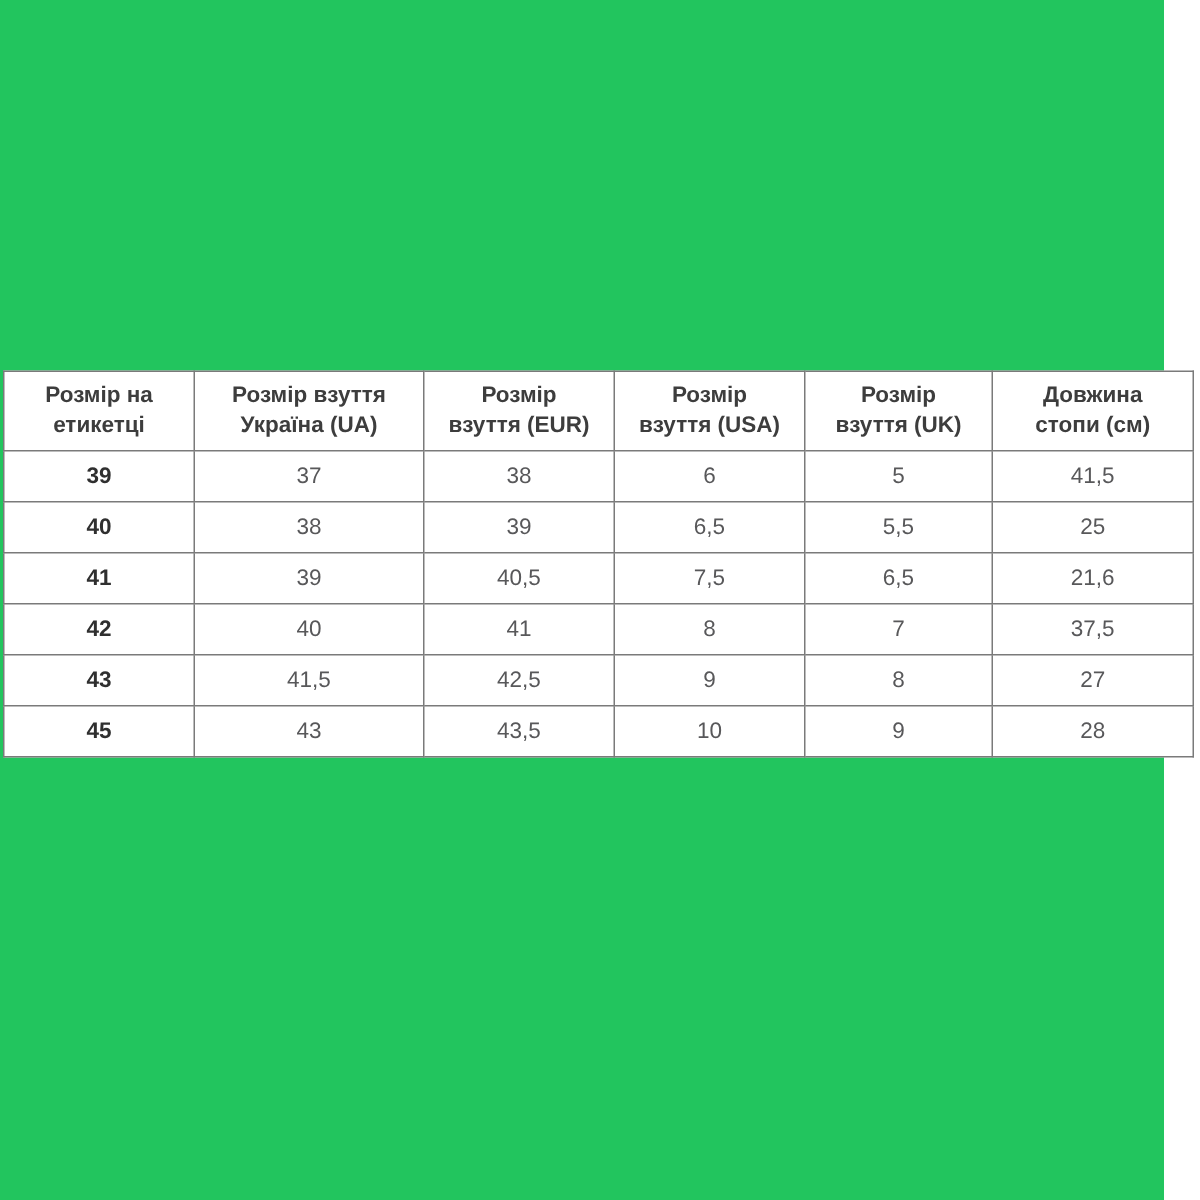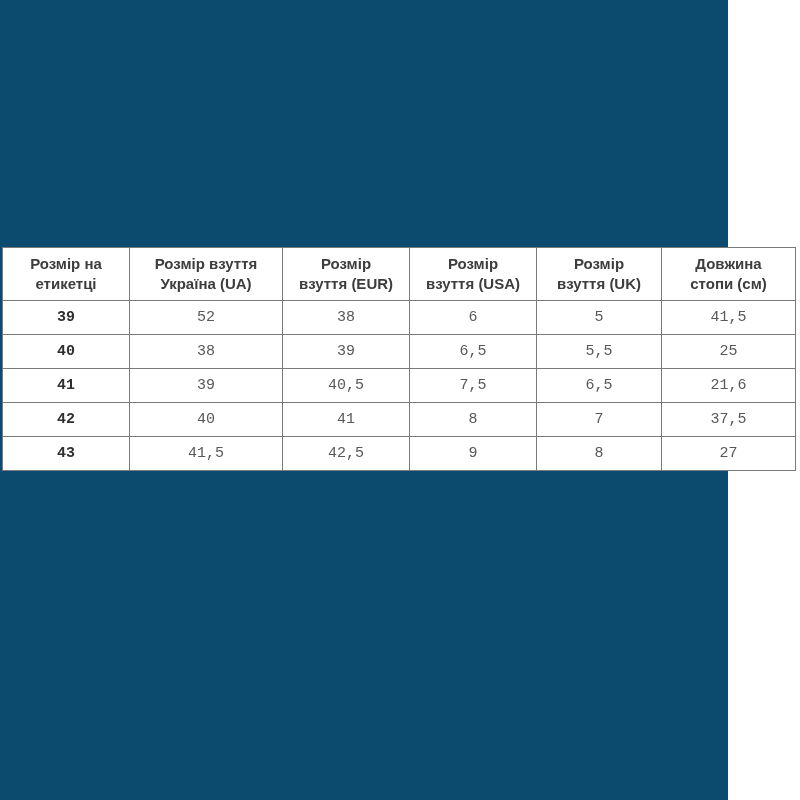--- a/index.html
+++ b/index.html
@@ -7,21 +7,22 @@
     padding: 0;
     width: 800px;
     height: 800px;
     background: #ffffff;
     font-family: "Liberation Sans", sans-serif;
   }
   .page {
     position: relative;
     width: 728px;
     height: 800px;
-    background: #0c4a6e;
+    background: #22c55e;
+    padding-left: 48px;
   }
   table.size-table {
     position: absolute;
     left: 2px;
     top: 247px;
     width: 793px;
     border-collapse: collapse;
     table-layout: fixed;
     background: #ffffff;
   }
@@ -39,21 +40,20 @@
     font-weight: bold;
     color: #3d3d3d;
     line-height: 20px;
     white-space: pre-line;
   }
   table.size-table td {
     height: 33px;
     font-size: 15px;
     font-weight: normal;
     color: #58585a;
-    font-family: Liberation Mono, monospace;
   }
   table.size-table td.label {
     font-weight: bold;
     color: #2f2f2f;
   }
 </style>
 </head>
 <body>
 
 <div class="page">
@@ -78,21 +78,21 @@
 взуття (USA)</th>
         <th>Розмір
 взуття (UK)</th>
         <th>Довжина
 стопи (см)</th>
       </tr>
     </thead>
     <tbody>
         <tr>
           <td class="label">39</td>
-          <td>52</td>
+          <td>37</td>
           <td>38</td>
           <td>6</td>
           <td>5</td>
           <td>41,5</td>
         </tr>
         <tr>
           <td class="label">40</td>
           <td>38</td>
           <td>39</td>
           <td>6,5</td>
@@ -116,15 +116,23 @@
           <td>37,5</td>
         </tr>
         <tr>
           <td class="label">43</td>
           <td>41,5</td>
           <td>42,5</td>
           <td>9</td>
           <td>8</td>
           <td>27</td>
         </tr>
+        <tr>
+          <td class="label">45</td>
+          <td>43</td>
+          <td>43,5</td>
+          <td>10</td>
+          <td>9</td>
+          <td>28</td>
+        </tr>
       </tbody>
   </table>
 </div>
 
 </body></html>

